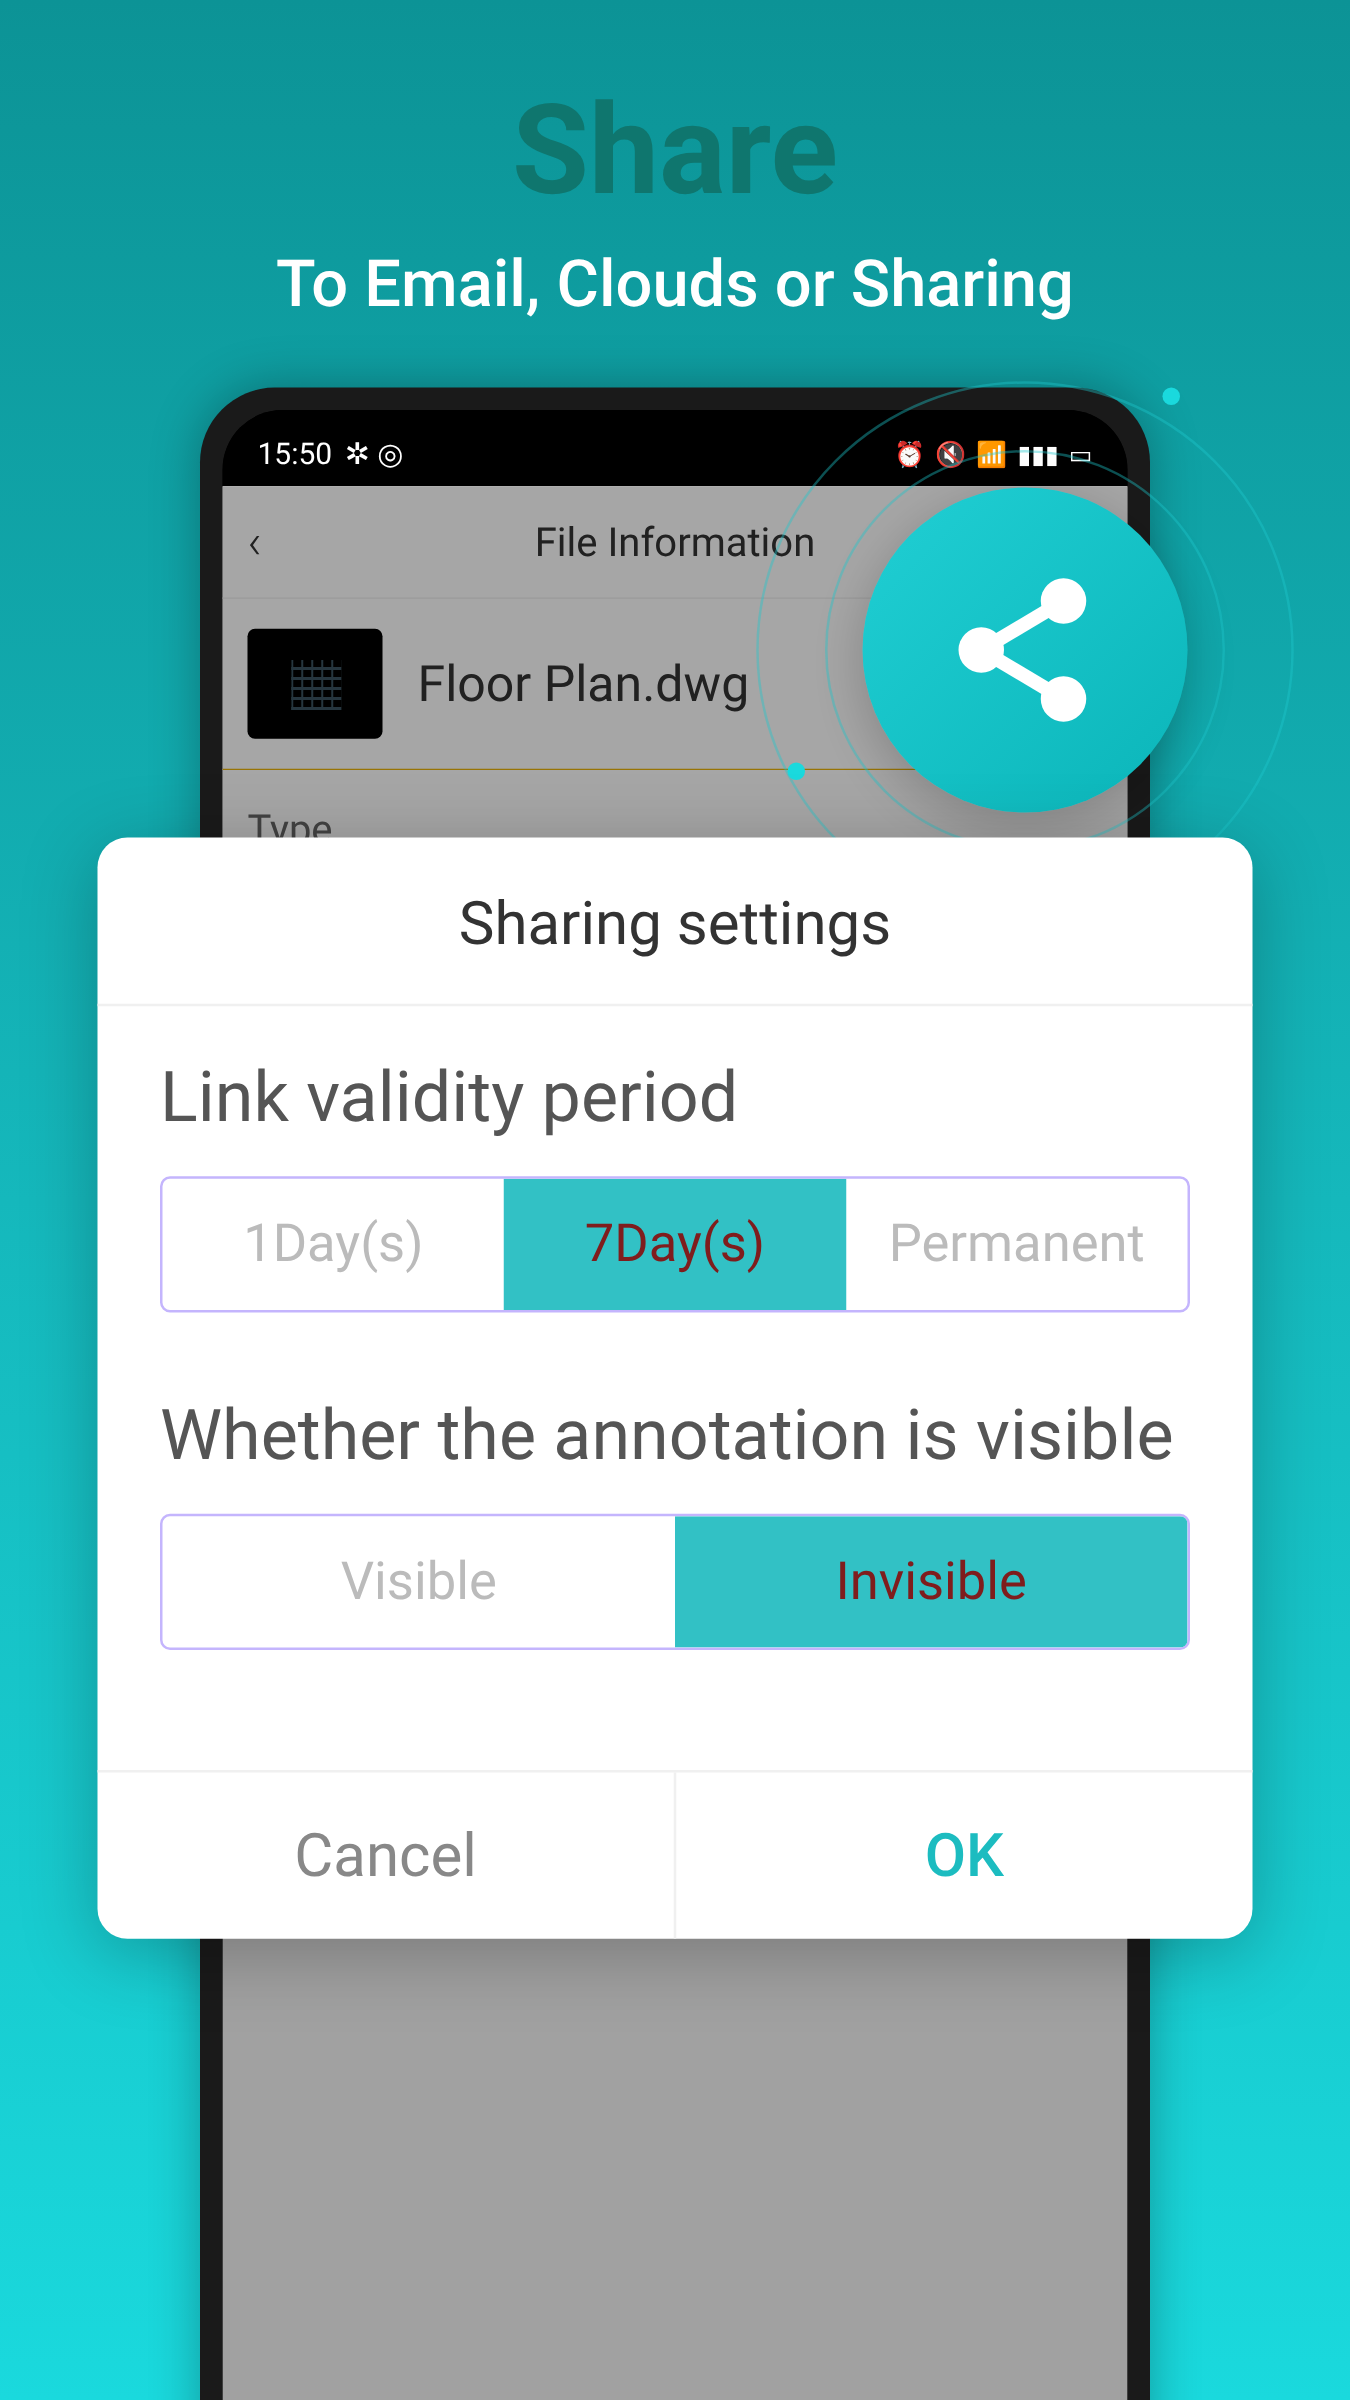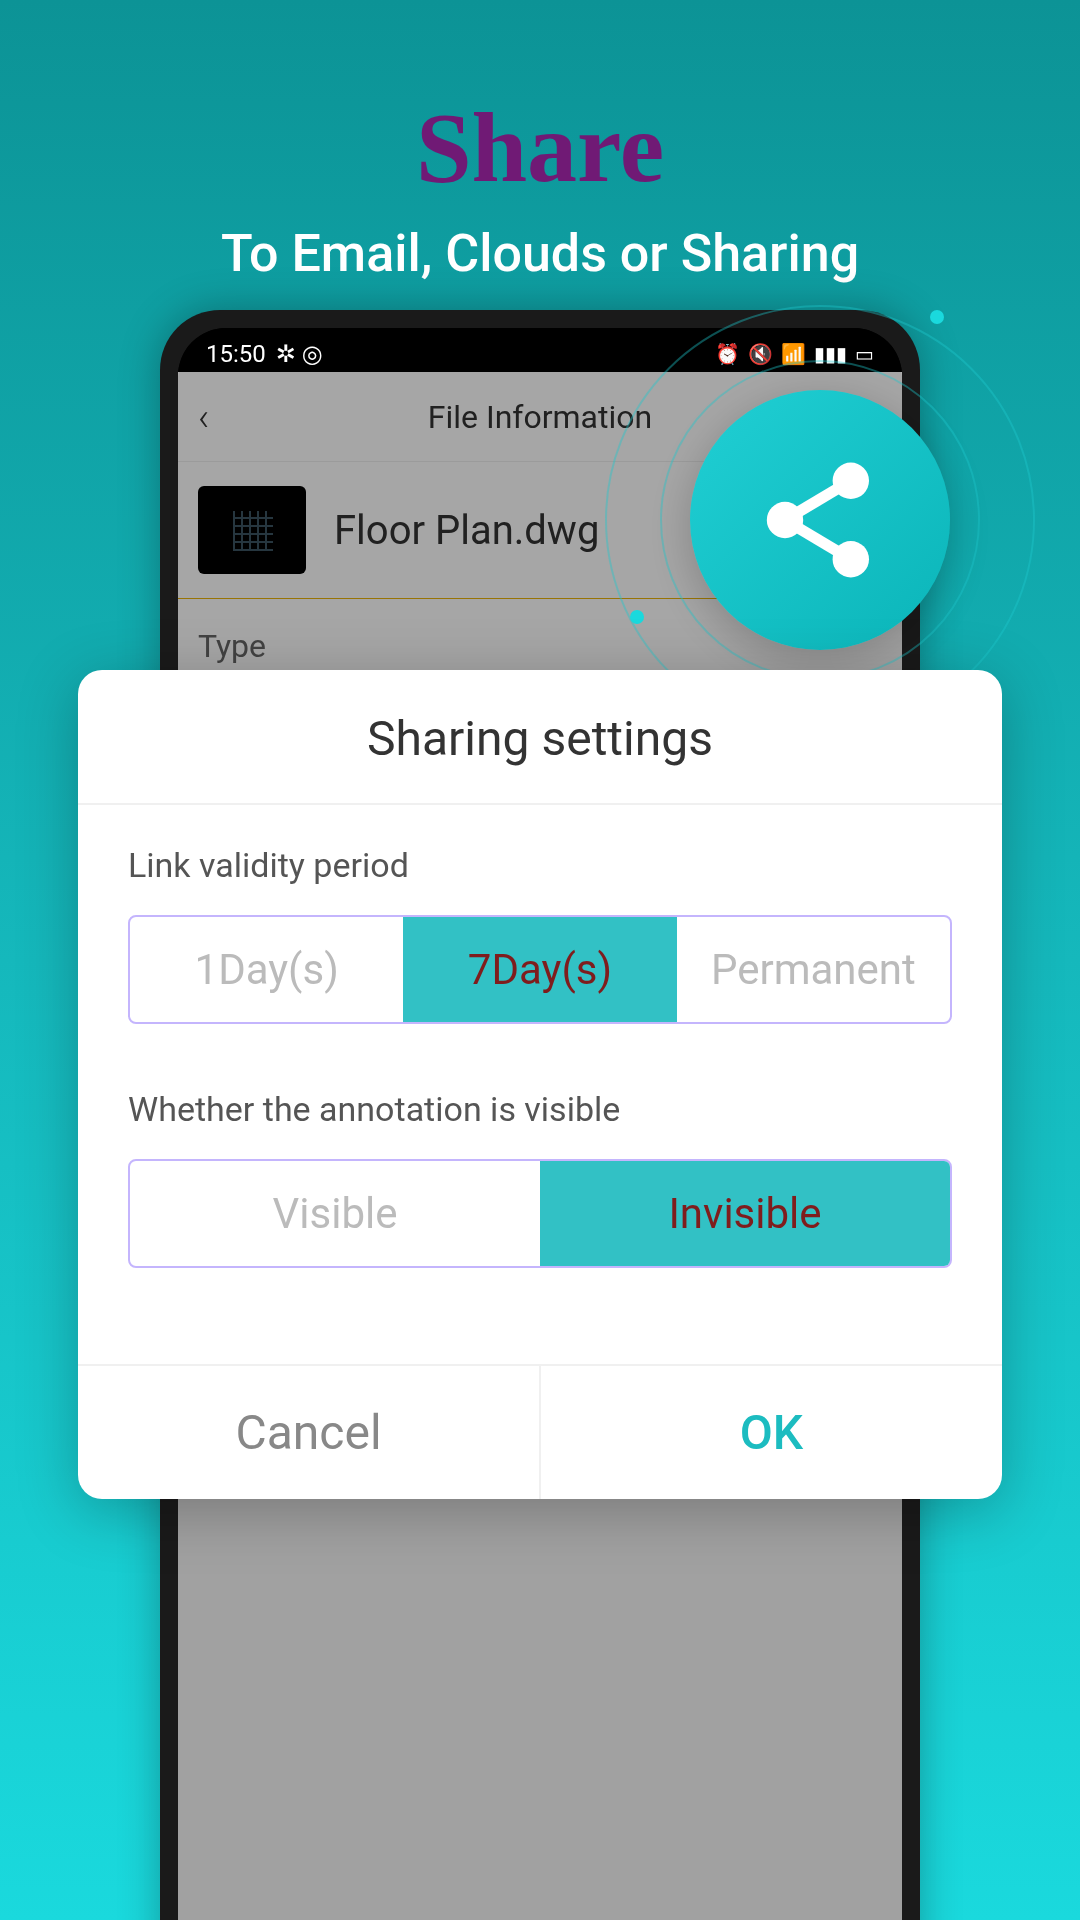--- a/index.html
+++ b/index.html
@@ -11,26 +11,25 @@
     body {
       width: 1080px;
       height: 1920px;
       background: linear-gradient(180deg, #0c9396 0%, #15b8bc 50%, #1ad9dd 100%);
       font-family: -apple-system, BlinkMacSystemFont, 'Segoe UI', Roboto, Helvetica, Arial, sans-serif;
       position: relative;
       overflow: hidden;
     }
     
     .hero-title {
-      color: #701a75;
-      text-align: center;
-      padding-top: 90px;
+      color: #0f766e;
+      text-align: center;
+      padding-top: 62px;
       font-size: 100px;
       font-weight: 700;
-      font-family: Liberation Serif, serif;
     }
     
     .hero-subtitle {
       color: white;
       text-align: center;
       font-size: 52px;
       font-weight: 500;
       margin-top: 18px;
     }
     
@@ -51,21 +50,21 @@
       width: 100%;
       height: 100%;
       background: #000;
       border-radius: 48px 48px 0 0;
       overflow: hidden;
       position: relative;
     }
     
     .status-bar {
       background: #000;
-      height: 44px;
+      height: 61px;
       display: flex;
       justify-content: space-between;
       align-items: center;
       padding: 0 28px;
       color: #fff;
       font-size: 24px;
       padding-top: 8px;
       gap: 20px;
     }
     
@@ -241,21 +240,21 @@
       padding: 40px 0 36px;
       border-bottom: 2px solid #f0f0f0;
       font-weight: 400;
     }
     
     .modal-body {
       padding: 40px 50px 56px;
     }
     
     .section-label {
-      font-size: 34px;
+      font-size: 56px;
       color: #555;
       margin-bottom: 30px;
     }
     
     .segment-control {
       display: flex;
       border: 2px solid #c4b5fd;
       border-radius: 8px;
       overflow: hidden;
       margin-bottom: 65px;

